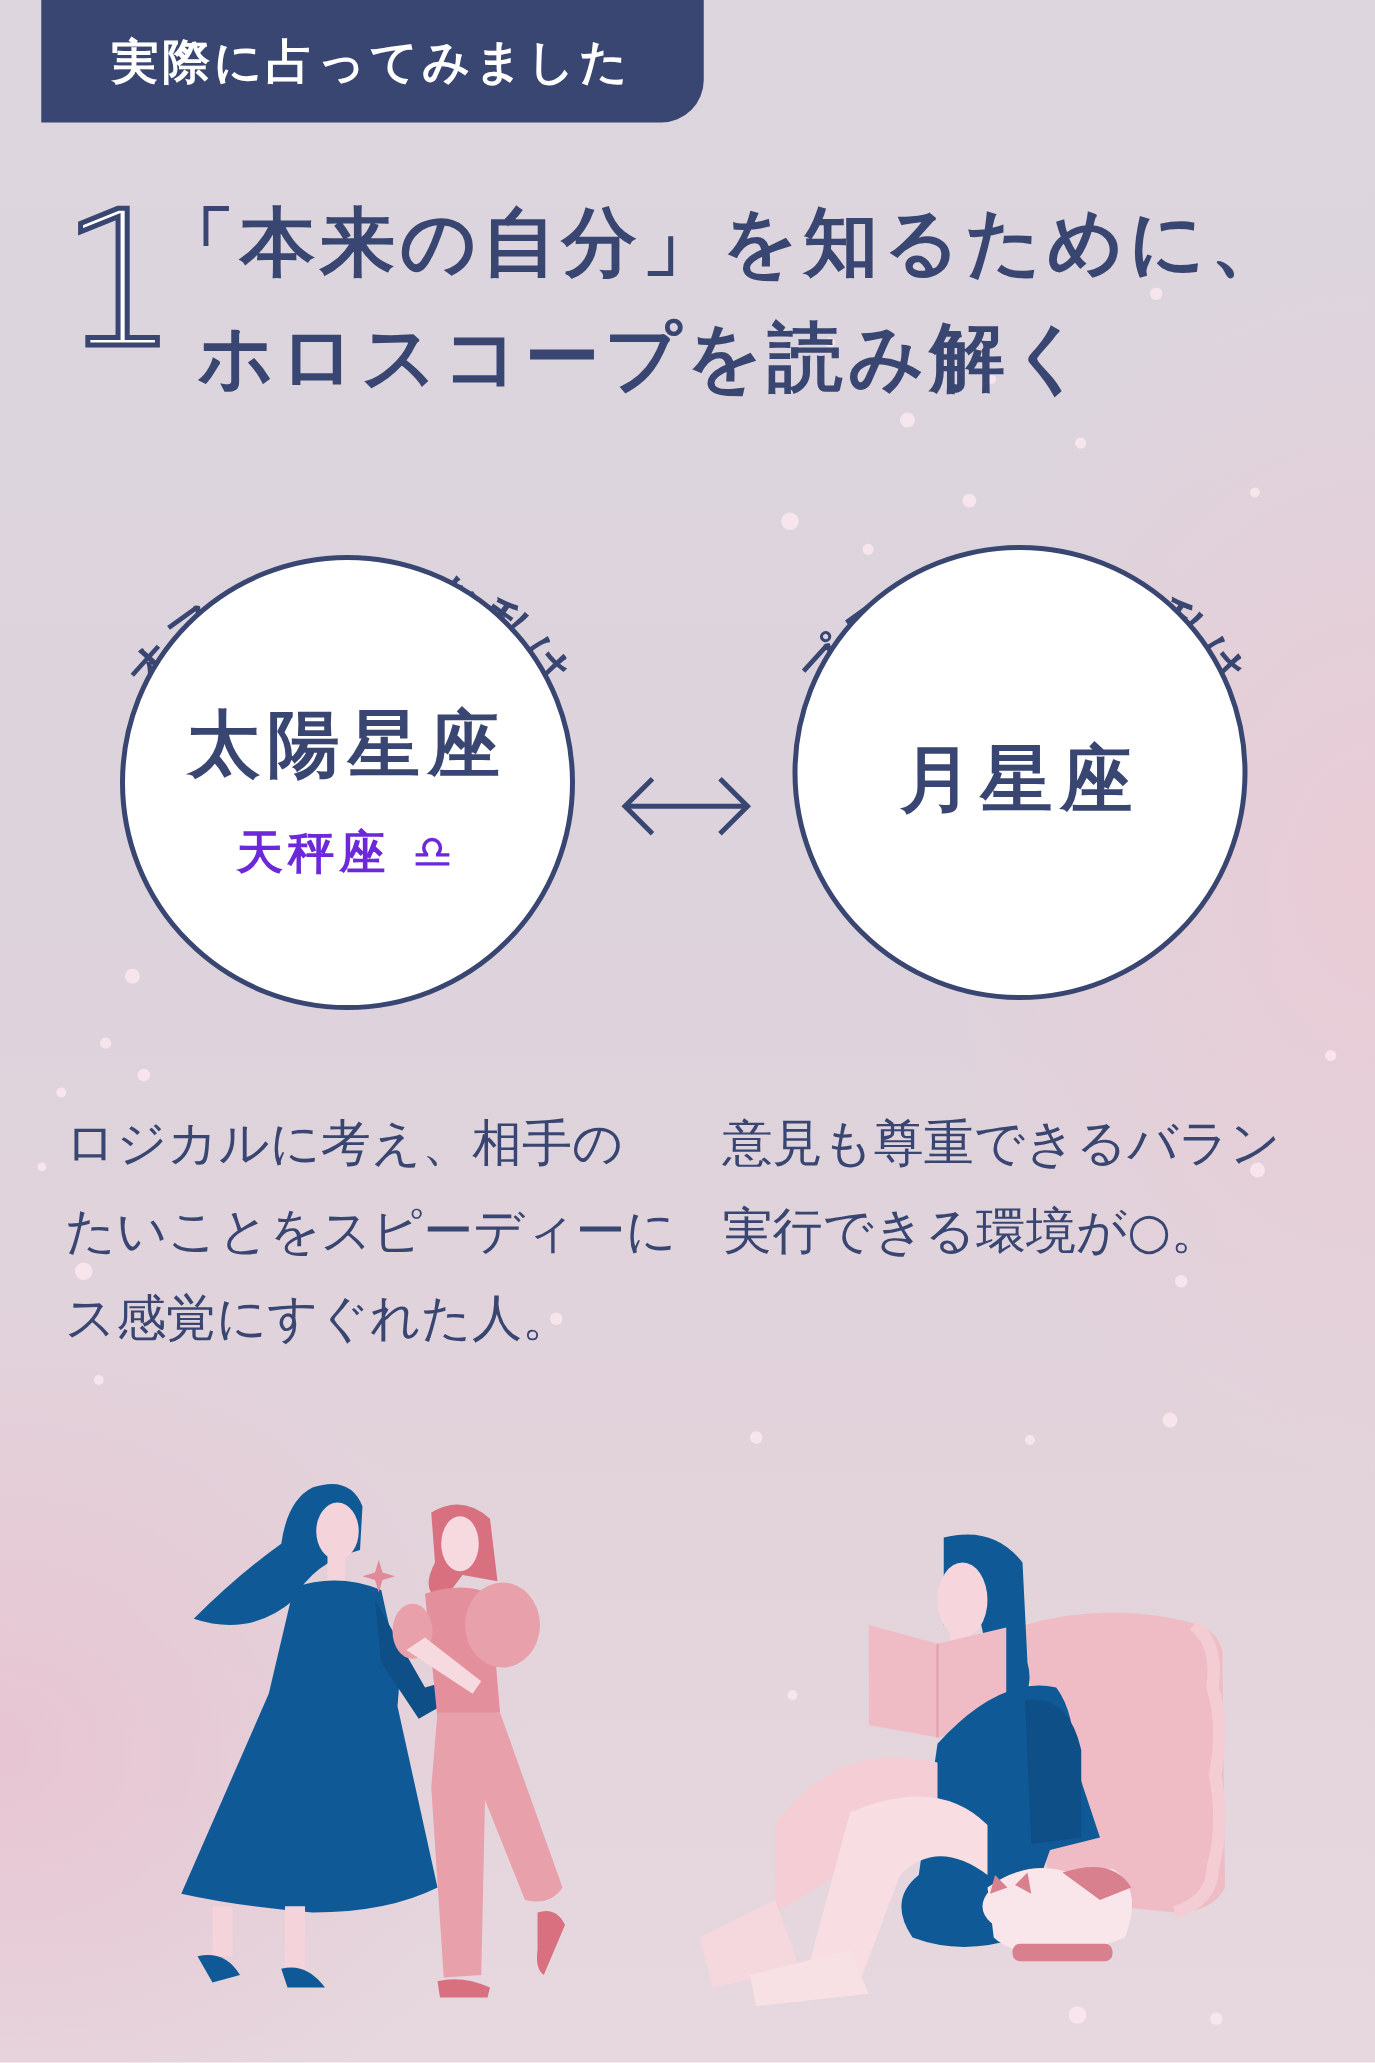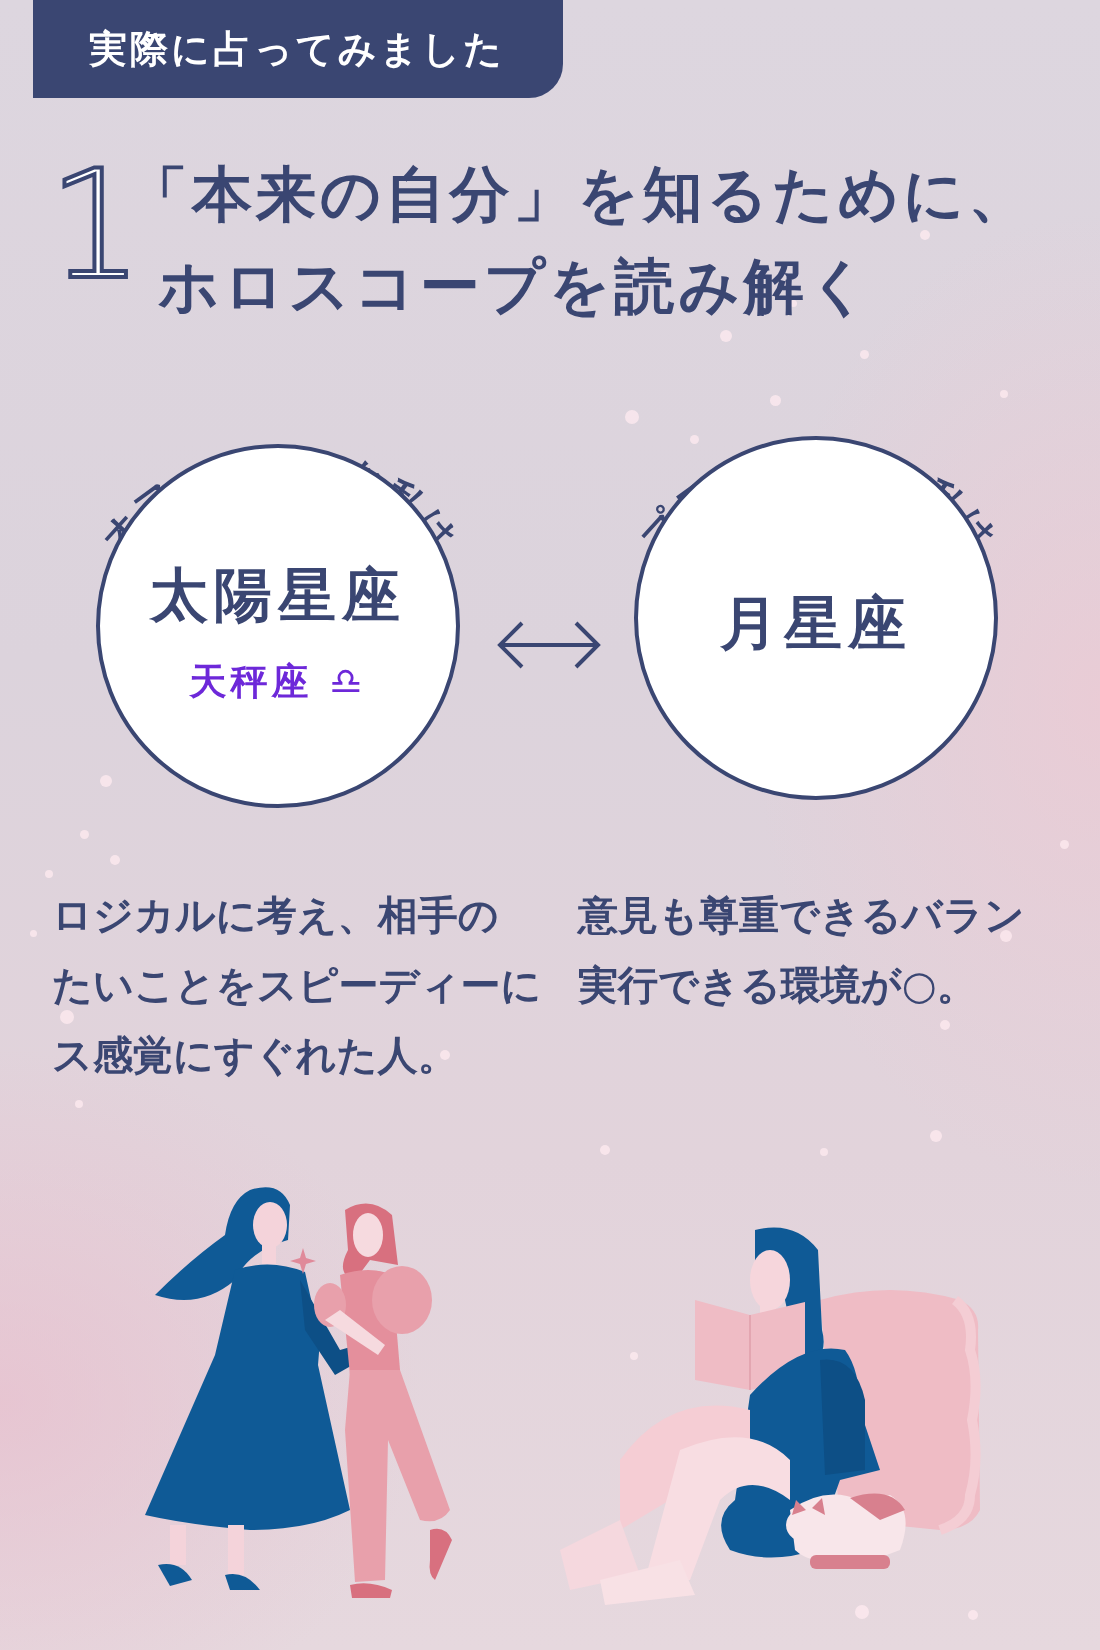--- a/index.html
+++ b/index.html
@@ -35,21 +35,21 @@
   }
   .circle .big { font-size: 58px; font-weight: bold; letter-spacing: 6px; color: #3a4672; margin-top: 12px; }
   .circle .small { font-size: 37px; font-weight: bold; letter-spacing: 4px; color: #6d28d9; margin-top: 22px; }
   .arc { position: absolute; }
   .arc text { font-size: 38px; font-weight: bold; fill: #3a4672; letter-spacing: 3px; }
   .arrow { position: absolute; left: 494px; top: 615px; }
   .desc {
     position: absolute; top: 880px; font-family: "DejaVu Serif", serif; font-size: 40px;
     line-height: 70px; color: #3a4672; width: 480px;
   }
-  .desc div { white-space: nowrap; font-weight: bold; }
+  .desc div { white-space: nowrap; }
   .illus { position: absolute; }
 </style>
 </head>
 <body>
 
 <div>
   <div class="dot" style="left:920px;top:230px;width:10px;height:10px"></div>
   <div class="dot" style="left:660px;top:270px;width:8px;height:8px"></div>
   <div class="dot" style="left:720px;top:330px;width:12px;height:12px"></div>
   <div class="dot" style="left:790px;top:300px;width:7px;height:7px"></div>

